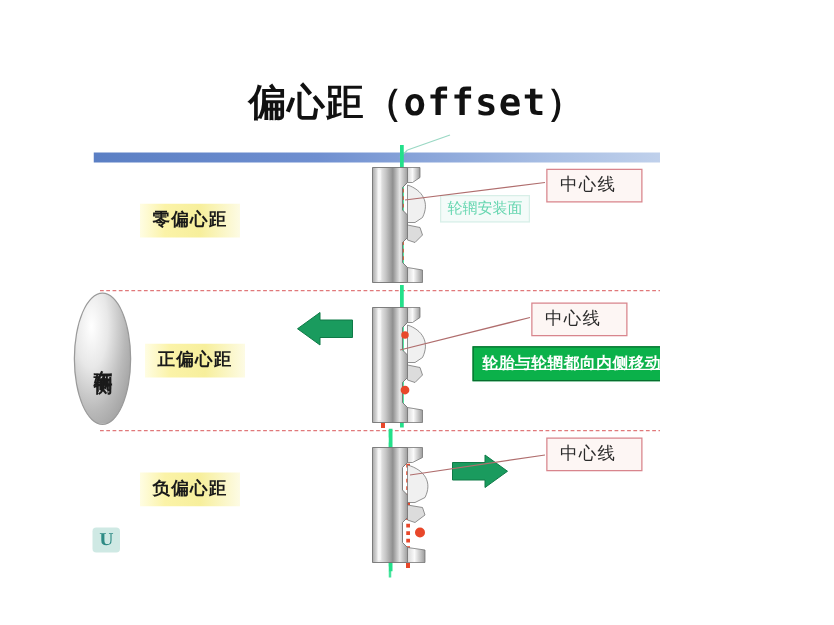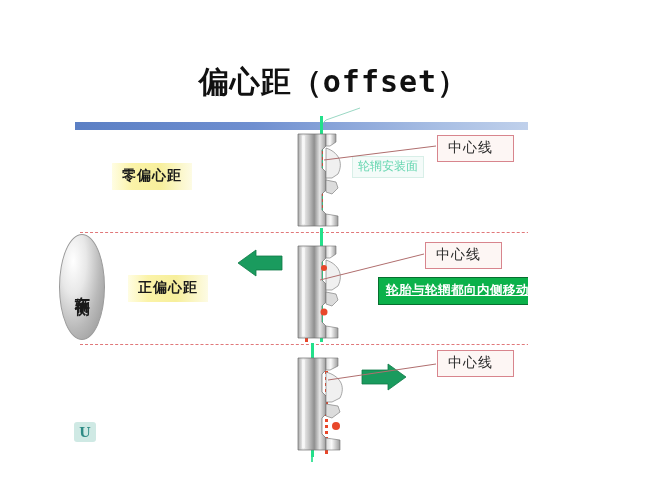--- a/index.html
+++ b/index.html
@@ -89,21 +89,21 @@
     position: absolute;
     font-size: 14px;
     font-weight: bold;
     color: #1a1a1a;
     background: linear-gradient(to right, #fffde3 0%, #fbf3a8 25%, #f7ef9c 60%, #fdfbe4 100%);
     padding: 4px 10px 5px 10px;
     white-space: nowrap;
     letter-spacing: 1px;
   }
   #lbl-zero     { left: 112px; top: 163px; }
-  #lbl-positive { left: 128px; top: 275px; }
+  #lbl-positive { left: 116px; top: 275px; }
   #lbl-negative { left: 112px; top: 378px; }
 
   
   .center-box {
     position: absolute;
     font-size: 14px;
     color: #2b2b2b;
     background: #fdf6f4;
     border: 1px solid #d8858d;
     padding: 3px 20px 4px 10px;
@@ -274,20 +274,21 @@
     <circle cx="32" cy="72" r="3.5" fill="#e8472a"></circle>
   </svg>
 
   <svg class="leader" style="left:318px; top:248px; width:110px; height:36px;">
     <line x1="2" y1="32" x2="106" y2="6" stroke="#b06e6e" stroke-width="1"></line>
   </svg>
   <div class="center-box" id="center-box-2">中心线</div>
 
   <div class="green-box" id="green-box-inner">轮胎与轮辋都向内侧移动</div>
 
+  <div class="yellow-label" id="lbl-negative">负偏心距</div>
 
   <div class="cl-dash" style="left:311px; top:344px; height:16px;"></div>
   <div class="cl-dash" style="left:311px; top:448px; height:14px;"></div>
   <div class="centerline" id="cl-3"></div>
   <div class="red-dotted" id="rd-3"></div>
 
   <svg class="wheel" id="wheel-3" viewBox="0 0 72 104">
     <path d="M6 6 L34 6 L34 18 L30 22 L30 40 L34 44 L34 62 L30 66 L30 82 L34 86 L34 98 L6 98 Z" fill="url(#metalA)" stroke="#6f6f6f" stroke-width="0.7"></path>
     <path d="M34 6 L46 6 L46 14 L38 18 L34 18 Z" fill="url(#metalB)" stroke="#6f6f6f" stroke-width="0.6"></path>
     <path d="M34 20 C 48 24, 54 34, 48 46 L40 50 L34 50 Z" fill="#f0f0f0" stroke="#707070" stroke-width="0.6"></path>

